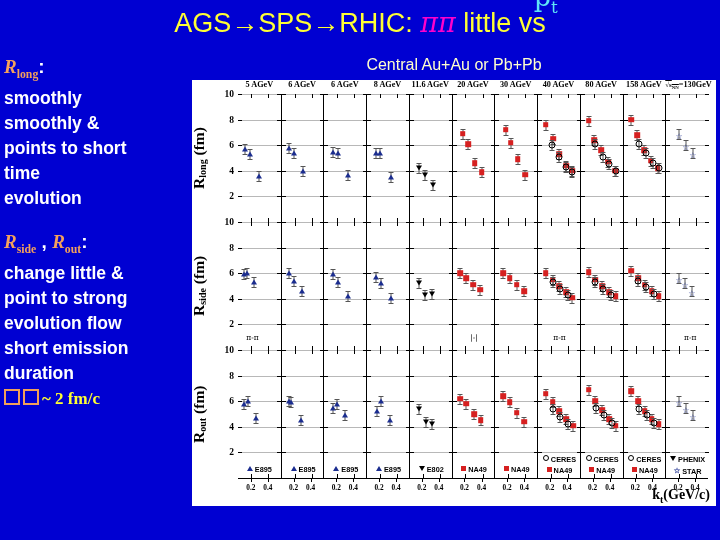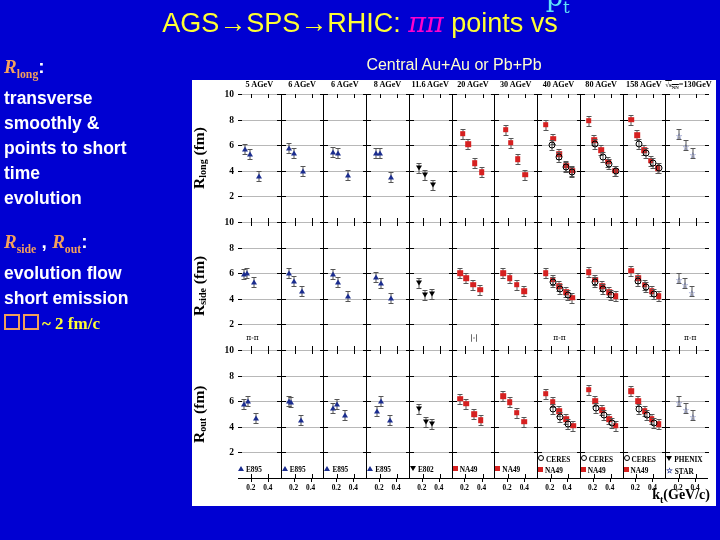--- a/index.html
+++ b/index.html
@@ -100,21 +100,21 @@
   .star{color:#1b2d8f;font-size:8px;line-height:8px;}
   .ebar{position:absolute;width:1px;background:#555;transform:translateX(-50%);}
   .ecap{position:absolute;width:5px;height:1px;background:#555;transform:translateX(-50%);}
 
   .annot{position:absolute;font-size:7.5px;font-family:"DejaVu Serif",serif;white-space:nowrap;transform:translate(-50%,-50%);}
 
   
   #legends{position:absolute;left:46px;width:470px;height:26px;}
   .lgcell{position:absolute;top:0;bottom:0;border-left:1.1px solid #000;}
   .lgcell.first{border-left:none;}
-  .lgrow{position:absolute;left:0;right:0;font-size:7.3px;font-weight:bold;font-family:Liberation Serif, serif;white-space:nowrap;}
+  .lgrow{position:absolute;left:0;right:0;text-align:center;font-size:7.3px;font-weight:bold;font-family:Liberation Sans, sans-serif;white-space:nowrap;}
   .lgsym{display:inline-block;vertical-align:1px;margin-right:2px;}
 
   
   #xticks{position:absolute;left:46px;width:470px;height:14px;}
   .xtcell{position:absolute;top:0;bottom:0;}
   .xtlbl{position:absolute;top:4px;font-size:7.3px;font-weight:bold;transform:translateX(-50%);font-family:"Liberation Serif",serif;}
   .xtmark{position:absolute;top:0;width:1px;height:3px;background:#000;}
   #xaxisline{position:absolute;left:46px;height:1px;background:#000;width:470px;}
 
   #xlabel{
@@ -125,50 +125,53 @@
   #subtitle{
     position:absolute;left:192px;top:56px;width:524px;
     text-align:center;font-size:16px;color:#ffffcc;
     font-family:"Liberation Sans",sans-serif;
   }
 </style>
 </head>
 <body>
 
 <div id="title">
-  <span>AGS→SPS→RHIC: </span><span class="pp">ππ</span><span> points vs </span><span class="pt"><span>p</span><sub>t</sub></span>
+  <span>AGS→SPS→RHIC: </span><span class="pp">ππ</span><span> little vs </span><span class="pt"><span>p</span><sub>t</sub></span>
 </div>
 
 <div id="leftcol">
 
   <div class="hdr">
     <span>R</span><sub>long</sub><span class="colon">:</span>
   </div>
 
   <div class="bodytxt">
-    <div>transverse</div>
+    <div>smoothly</div>
     <div>smoothly &amp;</div>
     <div>points to short</div>
     <div>time</div>
     <div>evolution</div>
   </div>
 
 
   <div class="blk2">
     <div class="hdr">
       <span>R</span><sub>side</sub><span class="colon"> , </span><span>R</span><sub>out</sub><span class="colon">:</span>
     </div>
 
     <div class="bodytxt">
+      <div>change little &amp;</div>
+      <div>point to strong</div>
       <div>evolution flow</div>
     </div>
 
 
     <div class="bodytxt">
       <div>short emission</div>
+      <div>duration</div>
     </div>
 
     <div class="bullet-line">
       <span class="sq"></span><span class="sq"></span><span>~ 2 fm/c</span>
     </div>
   </div>
 </div>
 
 <div id="subtitle">Central Au+Au or Pb+Pb</div>
 

